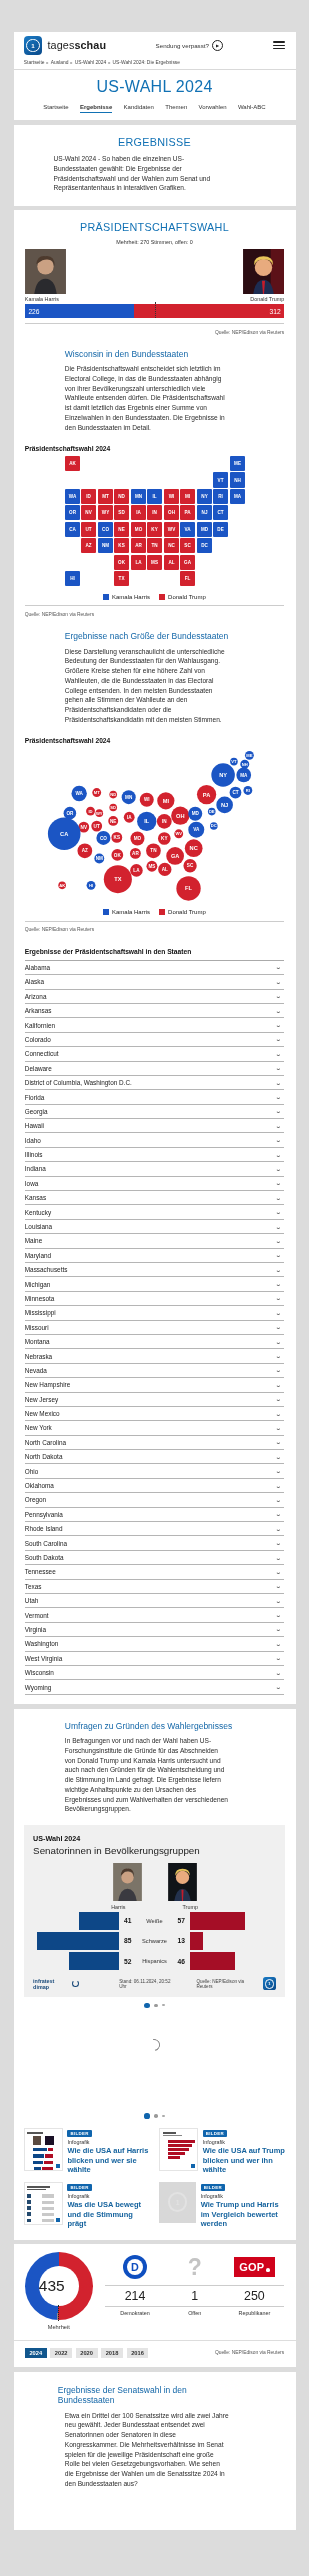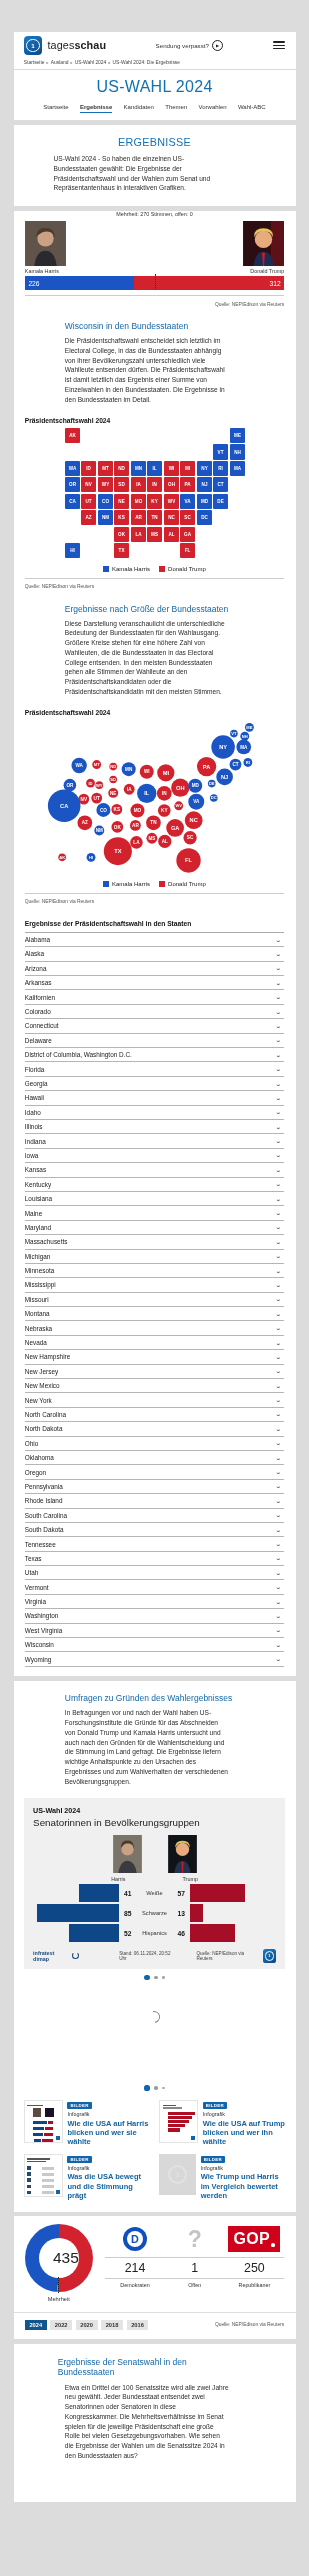--- a/index.html
+++ b/index.html
@@ -89,32 +89,32 @@
   .thumb.ph{background:#d8d8d8;border:none;display:flex;align-items:center;justify-content:center;}
   .badge{display:inline-block;background:#1065ad;color:#fff;font-size:4.4px;font-weight:bold;padding:1px 3.1px;border-radius:1px;letter-spacing:0.3px;}
   .tkick{font-size:5.4px;color:#333;margin-top:2.1px;}
   .ttitle{font-size:7.5px;font-weight:bold;color:#15639e;line-height:1.25;margin-top:1.5px;}
   .mini-line{height:1.5px;background:#555;margin:1px 0;}
   .mini-bar{height:3.1px;margin:1px 0;}
 
   
   .house-wrap{display:flex;align-items:flex-start;padding:7.2px 11.3px 3.1px 11.3px;gap:12.4px;}
   .donut{width:68px;height:68px;border-radius:50%;position:relative;flex:0 0 68px;}
-  .donut .hole{position:absolute;left:14px;top:14px;width:40px;height:40px;background:#fff;border-radius:50%;display:flex;align-items:center;justify-content:flex-end;font-size:15.5px;color:#222;}
+  .donut .hole{position:absolute;left:14px;top:14px;width:40px;height:40px;background:#fff;border-radius:50%;display:flex;align-items:center;justify-content:flex-start;font-size:15.5px;color:#222;}
   .donut .mark{position:absolute;left:33px;bottom:-1px;height:15.5px;border-left:1px dotted #222;}
   .donut-lab{text-align:center;font-size:5.7px;color:#333;margin-top:4.1px;width:68px;}
   .stats{flex:1;display:flex;text-align:center;margin-top:2.1px;}
   .stat{flex:1;}
   .stat .logo{height:27px;display:flex;align-items:center;justify-content:center;}
   .stat .num{font-size:12.4px;color:#222;border-top:0.5px solid #ccc;border-bottom:0.5px solid #ccc;padding:3.1px 0;margin-top:4.1px;}
   .stat .lab{font-size:5.4px;color:#333;padding-top:3.1px;}
   .dlogo{width:24px;height:24px;border-radius:50%;background:#0f4fc0;display:flex;align-items:center;justify-content:center;}
   .dlogo .in{width:16.5px;height:16.5px;background:#fff;border-radius:50%;display:flex;align-items:center;justify-content:center;font-weight:bold;font-size:10.8px;color:#0f4fc0;}
   .qmark{font-size:23px;font-weight:bold;color:#c4c4c4;}
-  .goplogo{background:#d0021b;color:#fff;font-weight:bold;font-size:16px;padding:4.1px 5.2px;letter-spacing:0.3px;display:flex;align-items:center;gap:1px;}
+  .goplogo{background:#d0021b;color:#fff;font-weight:bold;font-size:11px;padding:4.1px 5.2px;letter-spacing:0.3px;display:flex;align-items:center;gap:1px;}
   .goplogo .el{width:4.1px;height:4.1px;background:#fff;border-radius:50% 50% 40% 40%;align-self:flex-end;margin-bottom:1.5px;}
   .years-row{display:flex;align-items:center;padding:7.2px 11.3px 10.3px 11.3px;border-top:0.5px solid #ddd;margin-top:7.2px;gap:3.6px;}
   .yb{font-size:5.7px;font-weight:bold;padding:2.1px 4.6px;background:#e4e4e4;color:#333;cursor:pointer;}
   .yb.active{background:#11568d;color:#fff;}
   .years-row .quelle{margin-left:auto;}
 </style>
 </head>
 <body>
 
 <div class="page">
@@ -146,20 +146,21 @@
         <span class="tab">Wahl-ABC</span>
       </div>
   </div>
 
   <div class="card" style="padding-bottom:12.4px;">
     <div class="h-center">ERGEBNISSE</div>
     <div class="indent para" style="margin-top:6.2px;">US-Wahl 2024 - So haben die einzelnen US-Bundesstaaten gewählt: Die Ergebnisse der Präsidentschaftswahl und der Wahlen zum Senat und Repräsentantenhaus in interaktiven Grafiken.</div>
   </div>
 
   <div class="card" style="padding-bottom:9.3px;">
+    <div class="h-center">PRÄSIDENTSCHAFTSWAHL</div>
     <div class="maj-note">Mehrheit: 270 Stimmen, offen: 0</div>
 
     <div class="pad">
       <div class="cands">
         <div class="photo">
           <svg width="41" height="45" viewBox="0 0 80 88">
               <rect width="80" height="88" fill="#6e6258"></rect>
               <rect width="80" height="88" fill="#4a4038" opacity=".4"></rect>
               <circle cx="40" cy="34" r="16" fill="#caa183"></circle>
               <path d="M18 88 Q22 58 40 58 Q58 58 62 88 Z" fill="#2a2a2e"></path>

